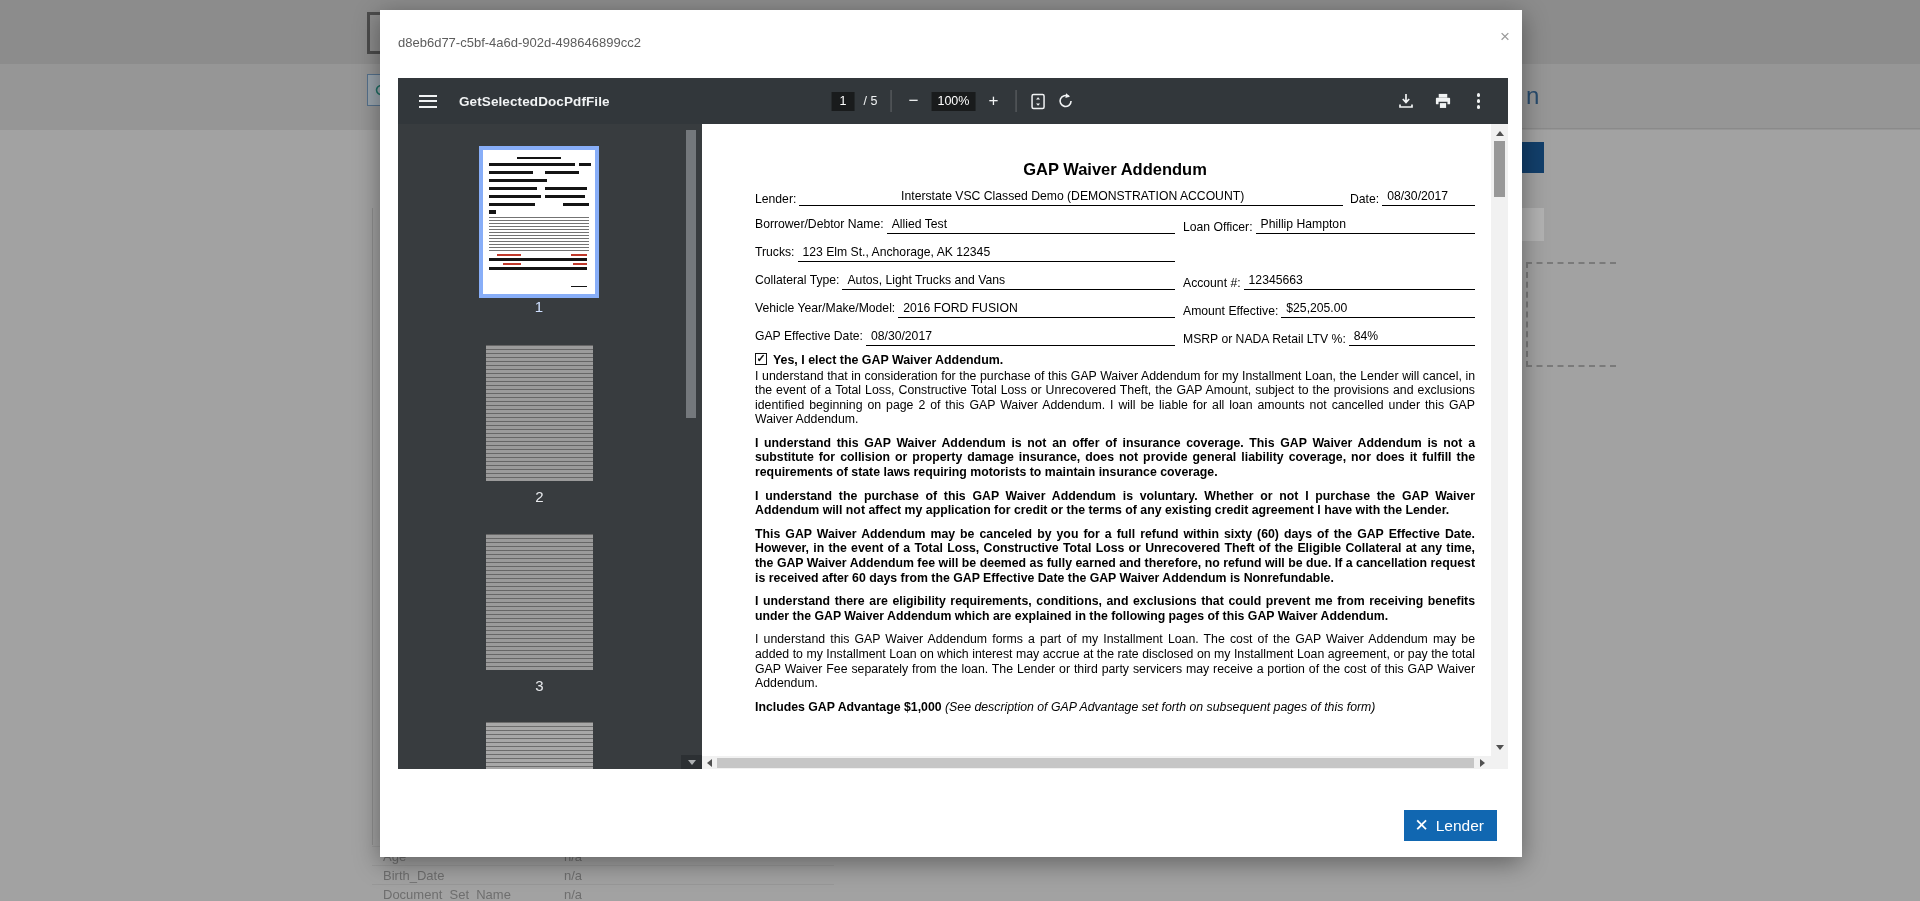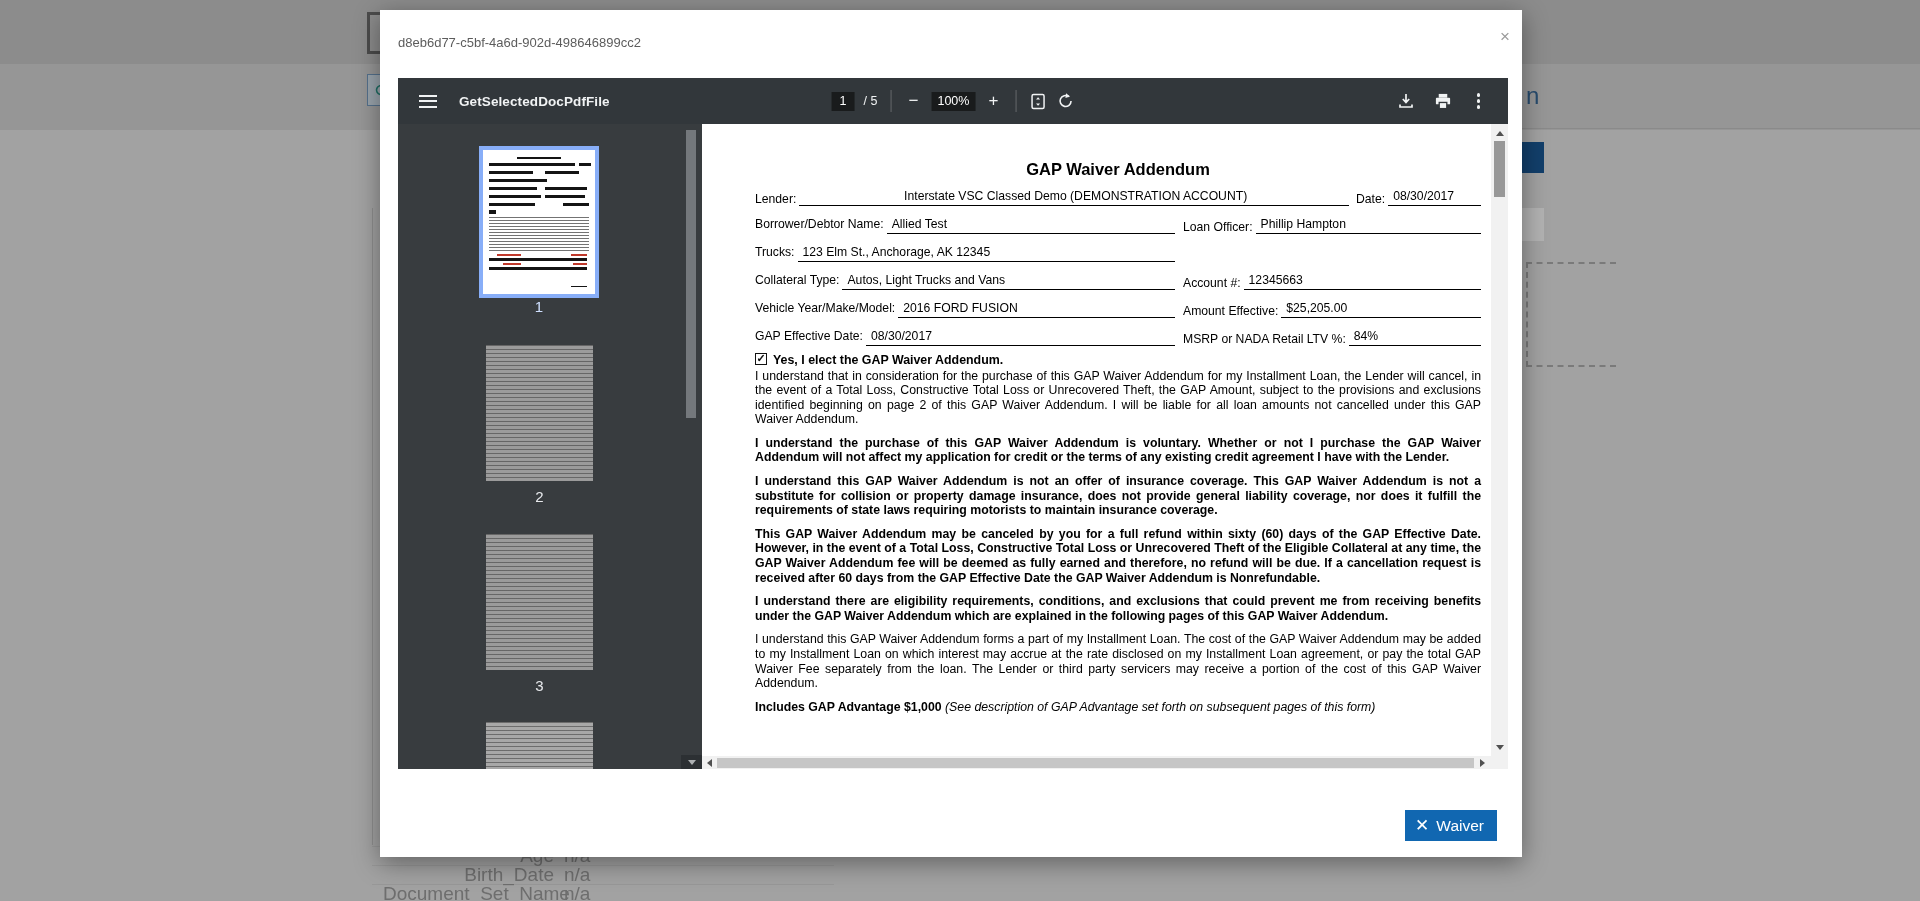--- a/index.html
+++ b/index.html
@@ -11,21 +11,21 @@
   .bg-band-2   { position:absolute; left:0; top:64px; width:1920px; height:66px; background:#969696; }
   .bg-box-topleft { position:absolute; left:367px; top:12px; width:44px; height:42px; border:3px solid #4c4c4c; background:#8c8c8c; }
   .bg-icon-box { position:absolute; left:367px; top:74px; width:28px; height:32px; border:1px solid #55718c; background:#9aa4ac; display:flex; align-items:center; justify-content:center; }
   .bg-vline { position:absolute; left:372px; top:208px; width:1px; height:637px; background:#8e8e8e; }
   .bg-right-heading { position:absolute; left:1526px; top:82px; font-size:24px; color:#274b6d; }
   .bg-right-hr { position:absolute; left:1522px; top:128px; width:398px; height:1px; background:#8a8a8a; }
   .bg-right-button { position:absolute; left:1520px; top:142px; width:24px; height:31px; background:#123f6b; }
   .bg-right-graybox { position:absolute; left:1520px; top:208px; width:24px; height:33px; background:#b2b2b2; }
   .bg-right-dashed { position:absolute; left:1526px; top:262px; width:90px; height:105px; border:2px dashed #7a7a7a; border-right:none; }
   .bg-table { position:absolute; left:372px; top:846px; width:462px; }
-  .bg-table .bg-row { display:flex; height:19px; align-items:center; border-top:1px solid #989898; font-size:19px; color:#6e6e6e;text-align:right; }
+  .bg-table .bg-row { display:flex; height:19px; align-items:center; border-top:1px solid #989898; font-size:13px; color:#6e6e6e; }
   .bg-table .bg-row .k { width:182px; padding-left:11px; }
   .bg-table .bg-row .v { padding-left:10px; }
 
   
   .modal { position:absolute; left:380px; top:10px; width:1142px; height:847px; background:#ffffff;
            box-shadow:0 6px 24px rgba(0,0,0,.4); }
   .modal-title { position:absolute; left:18px; top:25px; font-size:13px; color:#5c5c5c; }
   .modal-close { position:absolute; right:12px; top:18px; font-size:17px; color:#9b9b9b; cursor:pointer; line-height:1; }
 
   
@@ -63,21 +63,21 @@
   .side-scroll { position:relative; width:21px; background:#383c3f; }
   .side-scroll .thumbbar { position:absolute; left:5px; top:6px; width:10px; height:288px; background:#74787c; }
   .side-scroll .down { position:absolute; left:0; bottom:0; width:21px; height:14px; background:#2c3033; display:flex; align-items:center; justify-content:center; }
   .tri-down { width:0; height:0; border-left:4px solid transparent; border-right:4px solid transparent; border-top:5px solid #aeb1b3; }
   .tri-up { width:0; height:0; border-left:4px solid transparent; border-right:4px solid transparent; border-bottom:5px solid #505050; }
   .tri-left { width:0; height:0; border-top:4px solid transparent; border-bottom:4px solid transparent; border-right:5px solid #505050; }
   .tri-right { width:0; height:0; border-top:4px solid transparent; border-bottom:4px solid transparent; border-left:5px solid #505050; }
 
   
   .doc-col { width:789px; display:flex; flex-direction:column; }
-  .pdf-page { width:789px; height:632px; background:#fff; overflow:hidden; padding:36px 10px 0 53px; color:#000; }
+  .pdf-page { width:789px; height:632px; background:#fff; overflow:hidden; padding:36px 16px 0 53px; color:#000; }
   .hscroll { position:relative; height:13px; background:#f1f1f1; }
   .hscroll .arrow { position:absolute; top:0; width:14px; height:13px; display:flex; align-items:center; justify-content:center; cursor:pointer; }
   .hscroll .bar { position:absolute; left:15px; top:1.5px; height:10px; width:757px; background:#c6c6c6; }
 
   
   .vscroll { position:relative; width:17px; background:#f1f1f1; }
   .vscroll .up { position:absolute; top:2px; left:0; width:17px; height:14px; display:flex; align-items:center; justify-content:center; cursor:pointer; }
   .vscroll .thumbbar { position:absolute; left:3px; top:17px; width:11px; height:56px; background:#989898; }
   .vscroll .down { position:absolute; bottom:15px; left:0; width:17px; height:14px; display:flex; align-items:center; justify-content:center; cursor:pointer; }
 
@@ -323,22 +323,22 @@
             </span>
           </div>
 
 
           <div class="cbrow">
             <span class="cbox">✓</span>
             <span class="cblabel">Yes, I elect the GAP Waiver Addendum.</span>
           </div>
 
           <div class="para">I understand that in consideration for the purchase of this GAP Waiver Addendum for my Installment Loan, the Lender will cancel, in the event of a Total Loss, Constructive Total Loss or Unrecovered Theft, the GAP Amount, subject to the provisions and exclusions identified beginning on page 2 of this GAP Waiver Addendum.  I will be liable for all loan amounts not cancelled under this GAP Waiver Addendum.</div>
+          <div class="para bold">I understand this GAP Waiver Addendum is not an offer of insurance coverage. This GAP Waiver Addendum is not a substitute for collision or property damage insurance, does not provide general liability coverage, nor does it fulfill the requirements of state laws requiring motorists to maintain insurance coverage.</div>
           <div class="para bold">I understand the purchase of this GAP Waiver Addendum is voluntary. Whether or not I purchase the GAP Waiver Addendum will not affect my application for credit or the terms of any existing credit agreement I have with the Lender.</div>
-          <div class="para bold">I understand this GAP Waiver Addendum is not an offer of insurance coverage. This GAP Waiver Addendum is not a substitute for collision or property damage insurance, does not provide general liability coverage, nor does it fulfill the requirements of state laws requiring motorists to maintain insurance coverage.</div>
           <div class="para bold">This GAP Waiver Addendum may be canceled by you for a full refund within sixty (60) days of the GAP Effective Date. However, in the event of a Total Loss, Constructive Total Loss or Unrecovered Theft of the Eligible Collateral at any time, the GAP Waiver Addendum fee will be deemed as fully earned and therefore, no refund will be due. If a cancellation request is received after 60 days from the GAP Effective Date the GAP Waiver Addendum is Nonrefundable.</div>
           <div class="para bold">I understand there are eligibility requirements, conditions, and exclusions that could prevent me from receiving benefits under the GAP Waiver Addendum which are explained in the following pages of this GAP Waiver Addendum.</div>
           <div class="para">I understand this GAP Waiver Addendum forms a part of my Installment Loan.  The cost of the GAP Waiver Addendum may be added to my Installment Loan on which interest may accrue at the rate disclosed on my Installment Loan agreement, or pay the total GAP Waiver Fee separately from the loan.  The Lender or third party servicers may receive a portion of the cost of this GAP Waiver Addendum.</div>
 
           <div class="center-line">
             <span class="b">Includes GAP Advantage $1,000</span><span class="i"> (See description of GAP Advantage set forth on subsequent pages of this form)</span>
           </div>
 
         </div>
 
@@ -360,15 +360,15 @@
         <div class="thumbbar"></div>
         <div class="down">
             <div class="tri-down" style="border-top-color:#505050;"></div>
           </div>
       </div>
     </div>
   </div>
 
   <div class="close-btn">
     <span class="close-x">✕</span>
-    <span>Waiver</span>
+    <span>Lender</span>
   </div>
 </div>
 
 </body></html>

